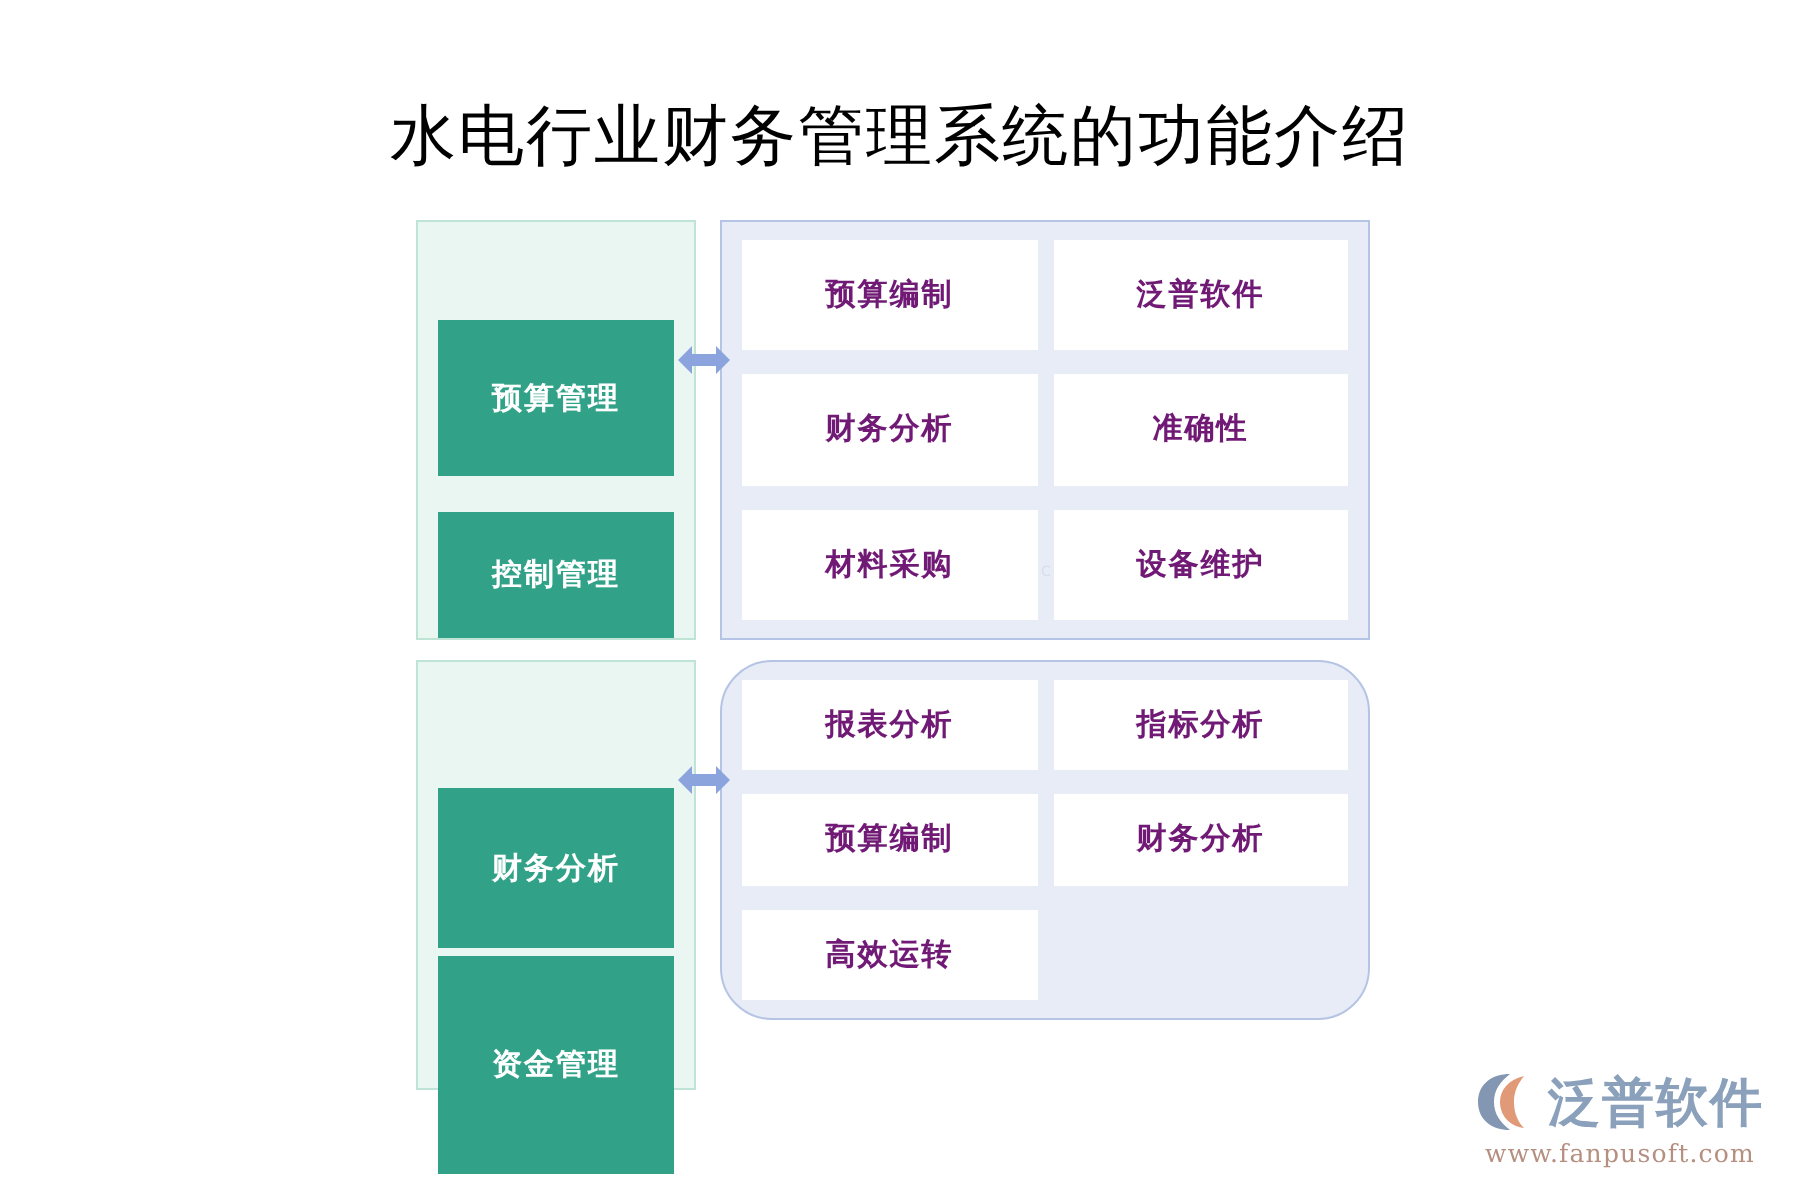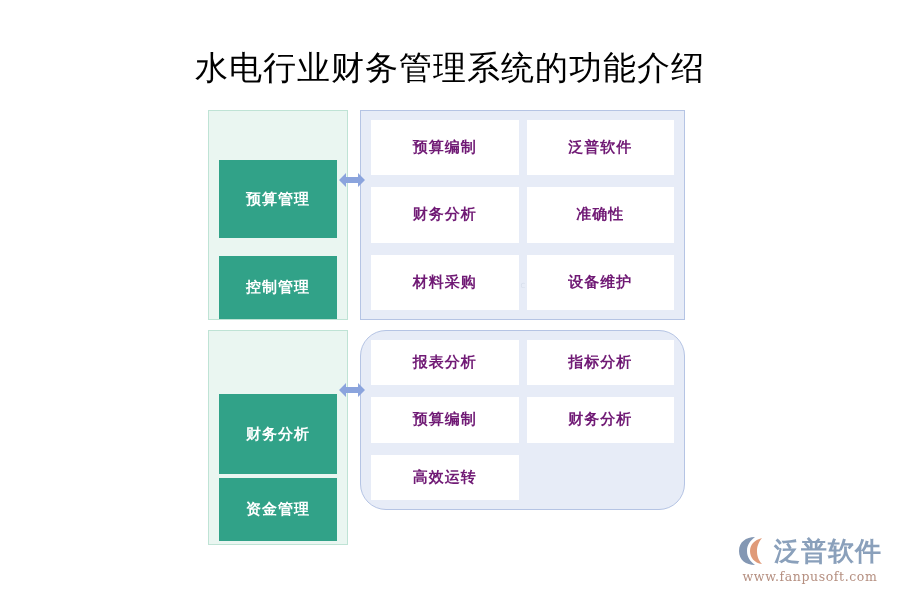--- a/index.html
+++ b/index.html
@@ -63,21 +63,21 @@
     letter-spacing: 1px;
     display: flex;
     align-items: center;
     justify-content: center;
     box-sizing: border-box;
     margin-top: 40px;
   }
   .left-panel.sec1 .green-box.b1 { top: 9px;  height: 78px; }
   .left-panel.sec1 .green-box.b2 { top: 105px; height: 63px; }
   .left-panel.sec2 .green-box.b1 { top: 23px;  height: 80px; }
-  .left-panel.sec2 .green-box.b2 { top: 107px; height: 63px; }
+  .left-panel.sec2 .green-box.b2 { top: 107px; height: 109px; }
 
   
   .right-panel {
     position: absolute;
     left: 360px;
     width: 325px;
     background: #e7ecf7;
     border: 1px solid #b5c4e4;
     box-sizing: border-box;
   }

